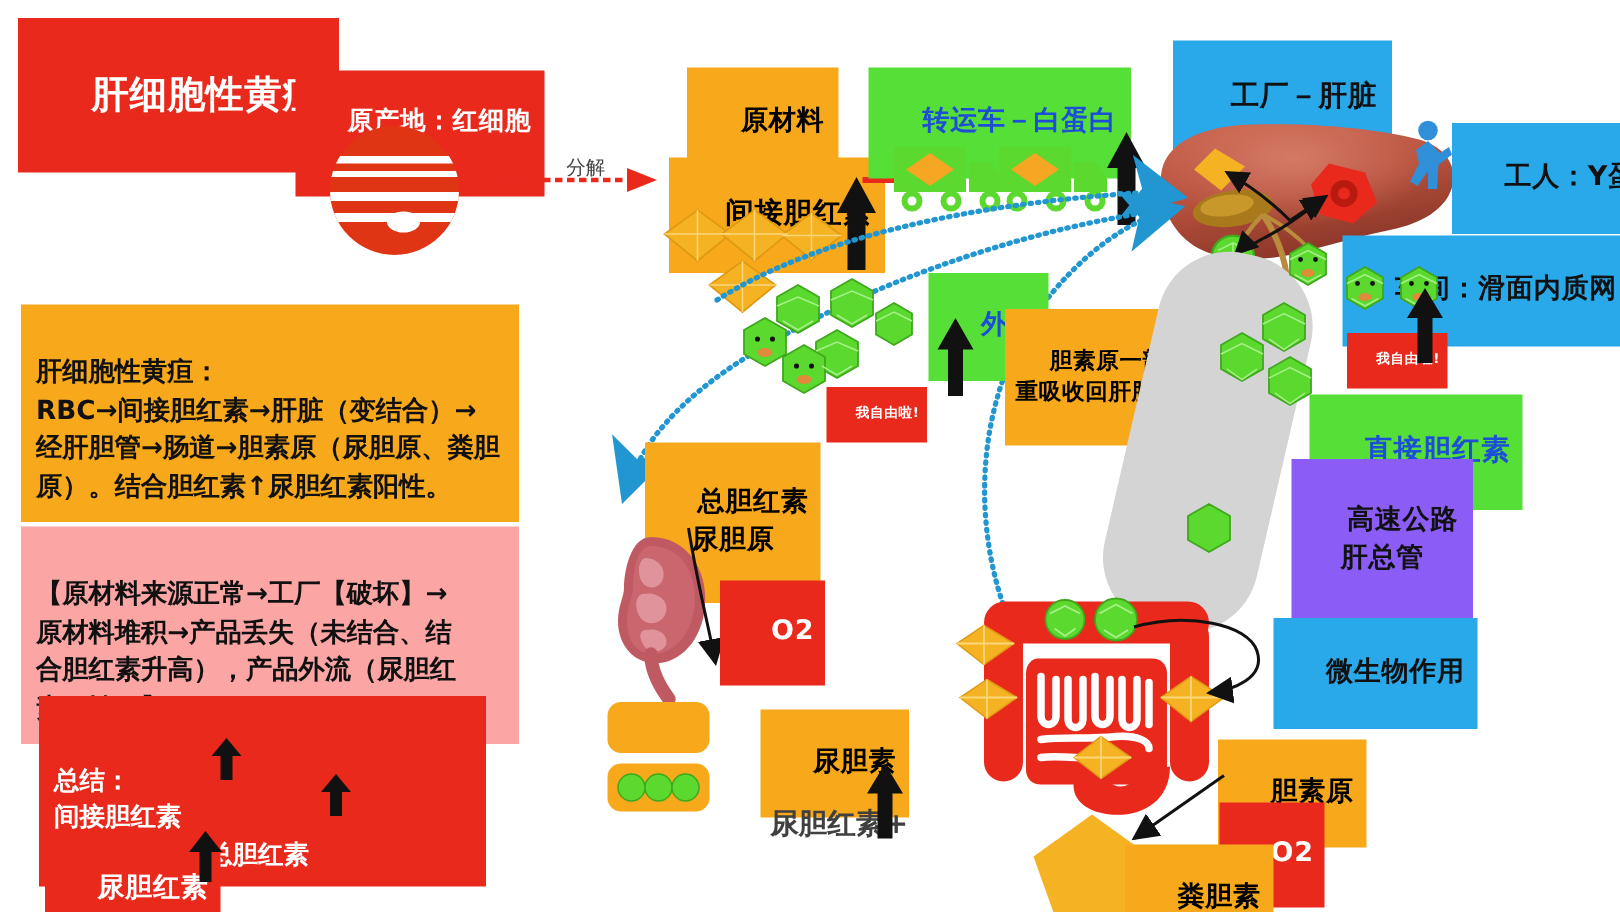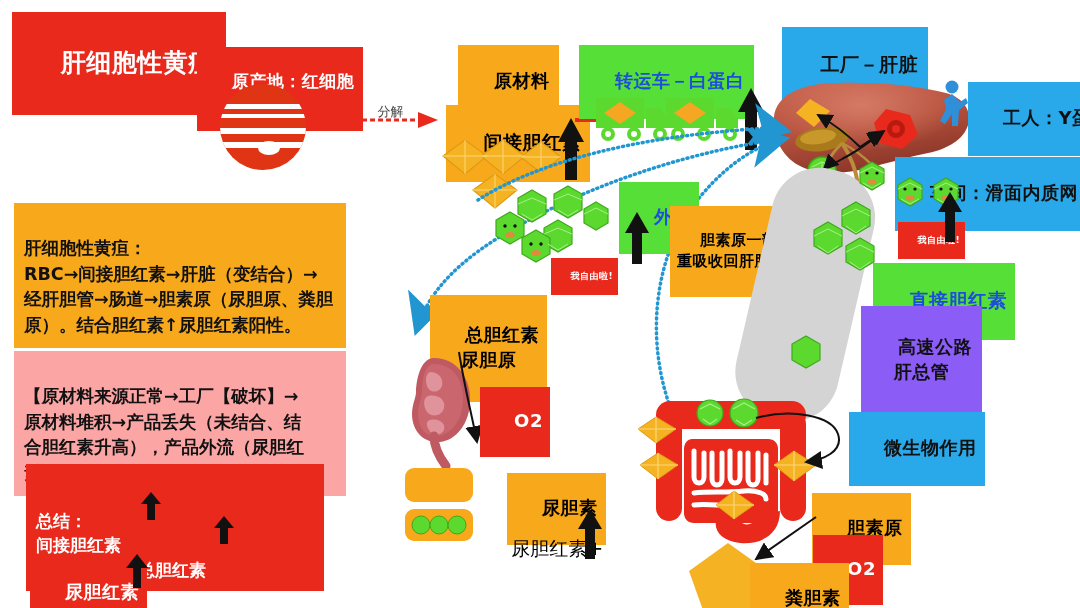--- a/index.html
+++ b/index.html
@@ -22,21 +22,21 @@
     white-space:pre;
     letter-spacing:.5px;
     box-sizing:border-box;
   }
   .chip-red   {background:#e8291c;color:#ffffff;}
   .chip-orange{background:#f8a81b;color:#000000;}
   .chip-green {background:#56e037;color:#1d4ed8;}
   .chip-blue  {background:#29a9ea;color:#111111;}
   .chip-gray  {background:#8b5cf6;color:#111111;}
 
-  .txt-plain{position:absolute;color:#000000;font-weight:400;white-space:pre;}
+  .txt-plain{position:absolute;color:#404040;font-weight:700;white-space:pre;}
 
   
   .para{
     position:absolute;
     font-weight:700;
     color:#111;
     line-height:1.45;
     box-sizing:border-box;
     white-space:pre-line;
   }

